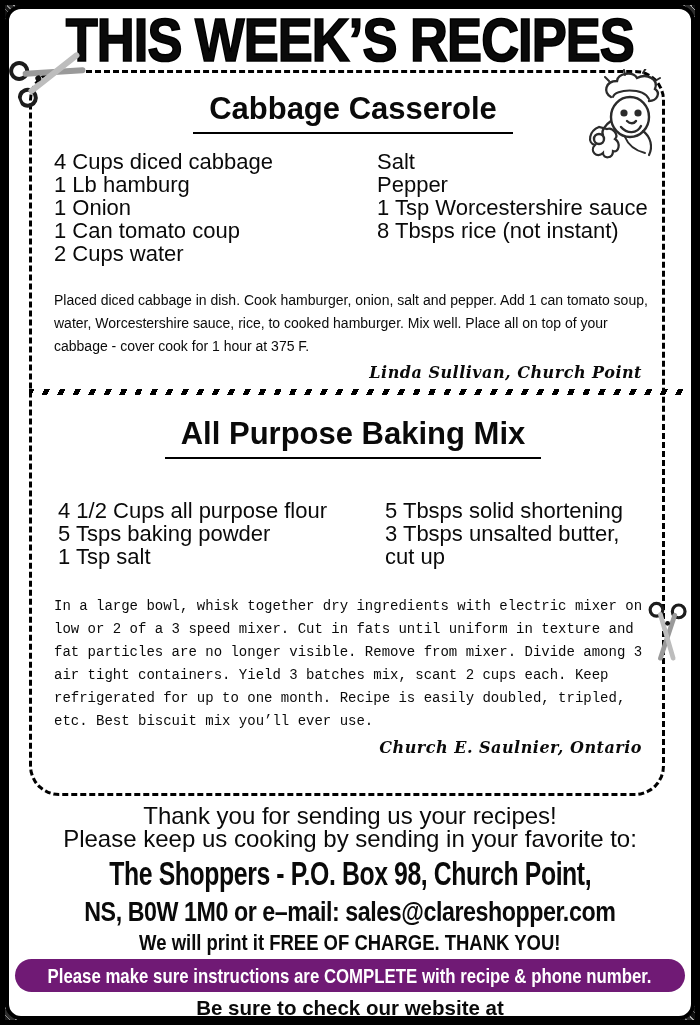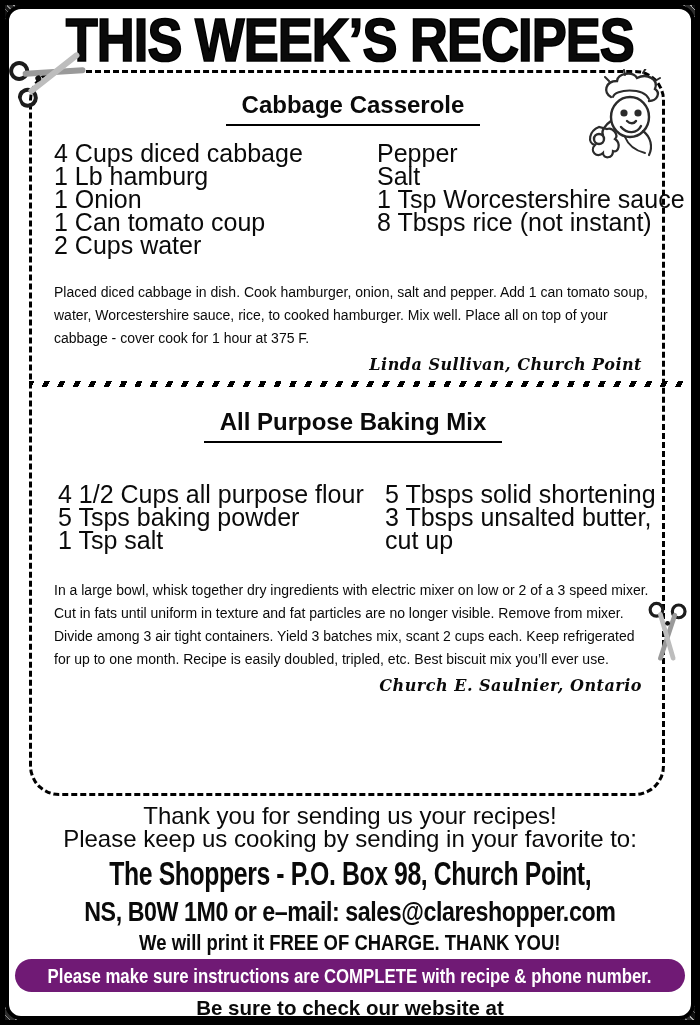--- a/index.html
+++ b/index.html
@@ -34,36 +34,36 @@
     padding:6px 10px 0 22px;
   }
 
   .dash-divider {
     height:6px; margin:7px -32px 0 -25px;
     background:repeating-linear-gradient(115deg, #000 0 5px, transparent 5px 14px);
   }
 
   .recipe-title-wrap { text-align:center; }
   .recipe-title {
-    display:inline-block; font-weight:bold; font-size:24px; letter-spacing:0;
+    display:inline-block; font-weight:bold; font-size:31px; letter-spacing:0;
     border-bottom:2px solid #000; padding:0 16px 5px 16px;
   }
   .rt1 { margin-top:12px; }
   .rt2 { margin-top:21px; }
 
   .ingredients {
-    display:grid; margin-top:16px; font-size:25px; line-height:23px;
+    display:grid; margin-top:16px; font-size:22px; line-height:23px;
   }
   .ing1 { grid-template-columns:323px auto; }
   .ing2 { grid-template-columns:327px auto; margin-top:40px; padding-left:4px; }
   .ingredients .col div { white-space:nowrap; }
 
   .instructions { font-size:14px; line-height:23px; margin-top:24px; }
   .inst1 { width:600px; }
-  .inst2 { width:596px; margin-top:27px; }
+  .inst2 { width:596px; margin-top:27px;font-family:Liberation Mono, monospace; }
 
   .attribution {
     font-family:"DejaVu Serif", serif; font-style:italic; font-weight:bold;
     font-size:16px; text-align:right; margin-top:5px; padding-right:10px;
     letter-spacing:0.5px;
   }
 
   .footer { text-align:center; margin-top:8px; }
   .f-reg { font-size:24px; line-height:23px; }
   .cond { display:inline-block; font-weight:bold; white-space:nowrap; transform-origin:center; }
@@ -132,22 +132,22 @@
 
         <div class="ingredients ing1">
           <div class="col">
             <div>4 Cups diced cabbage</div>
             <div>1 Lb hamburg</div>
             <div>1 Onion</div>
             <div>1 Can tomato coup</div>
             <div>2 Cups water</div>
           </div>
           <div class="col">
+            <div>Salt</div>
             <div>Pepper</div>
-            <div>Salt</div>
             <div>1 Tsp Worcestershire sauce</div>
             <div>8 Tbsps rice (not instant)</div>
           </div>
         </div>
 
         <p class="instructions inst1">Placed diced cabbage in dish. Cook hamburger, onion, salt and pepper. Add 1 can tomato soup, water, Worcestershire sauce, rice, to cooked hamburger. Mix well. Place all on top of your cabbage - cover cook for 1 hour at 375 F.</p>
         <div class="attribution">Linda Sullivan, Church Point</div>
 
         <div class="dash-divider"></div>
 

